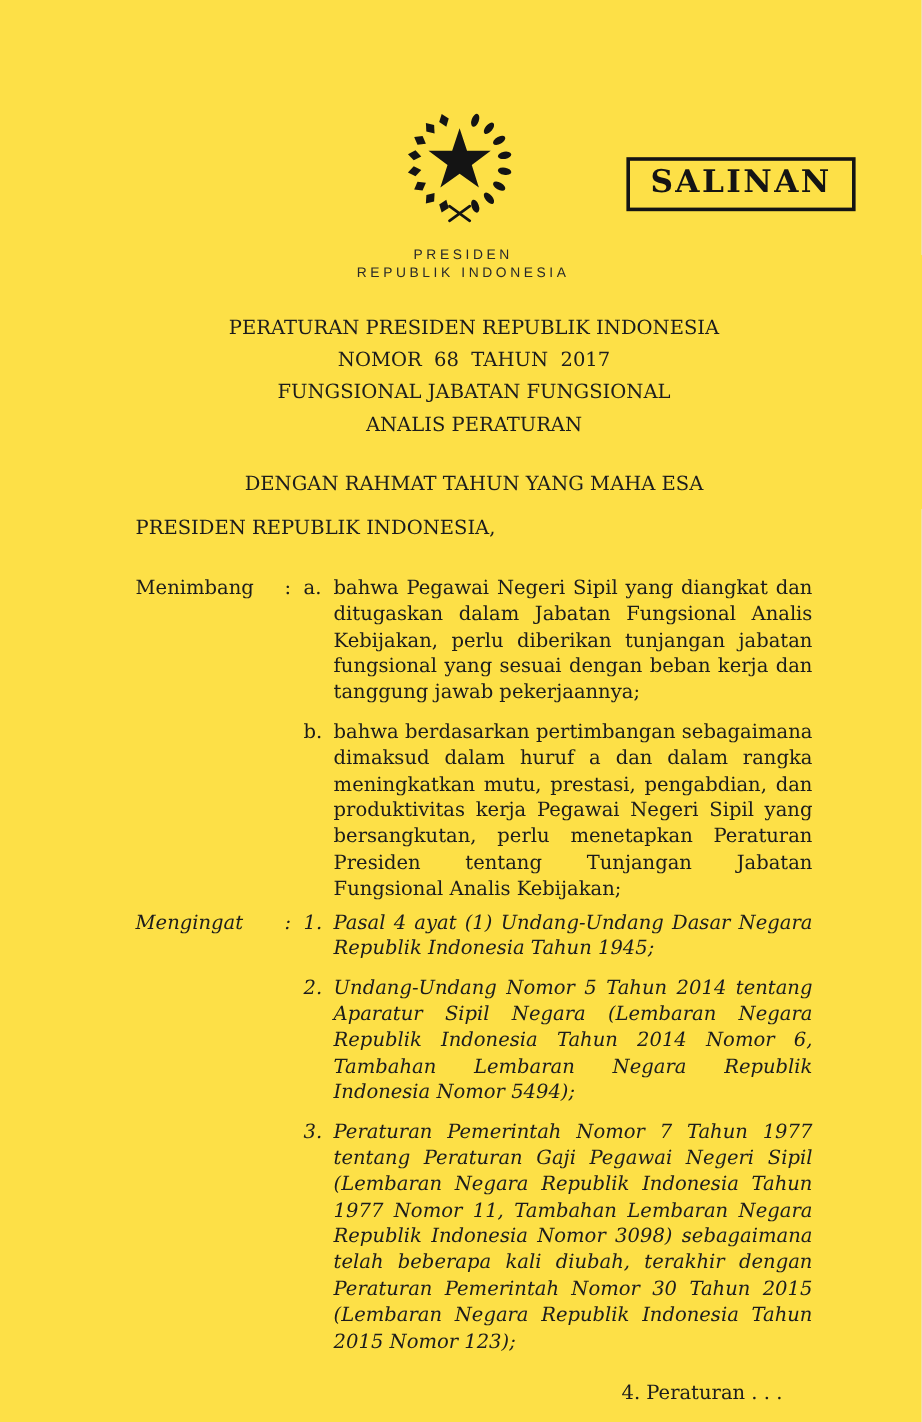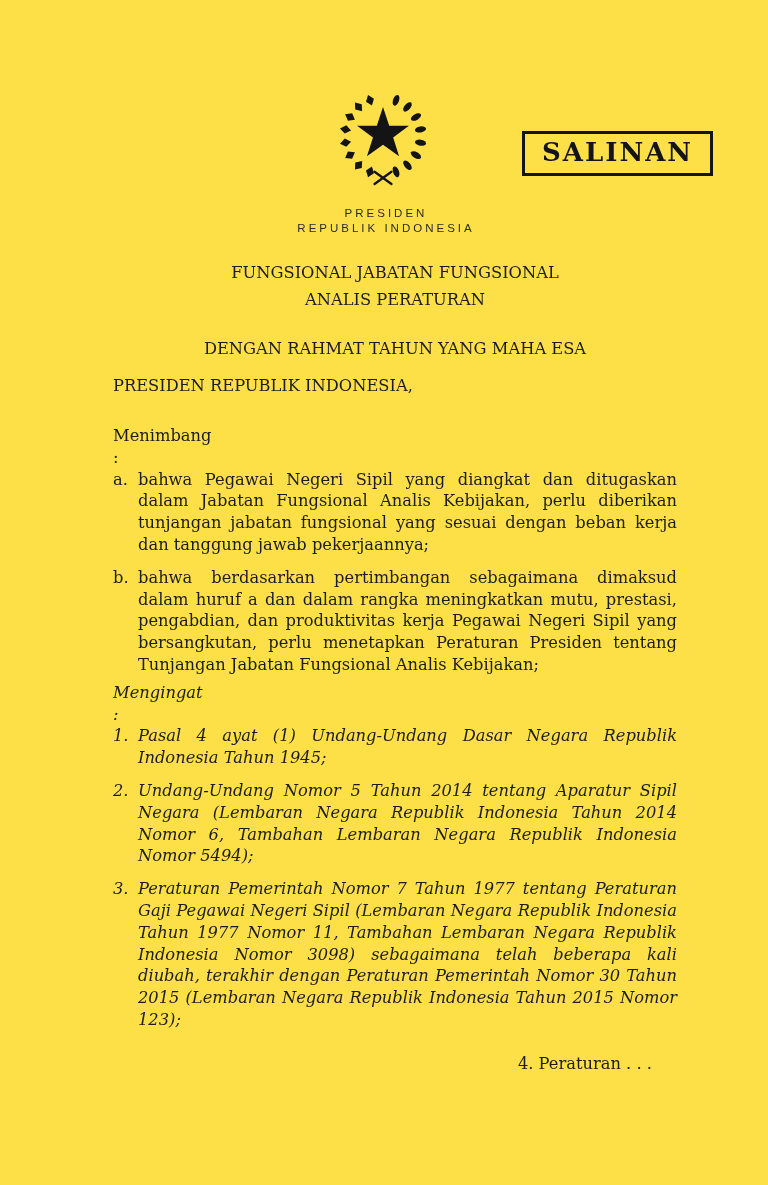--- a/index.html
+++ b/index.html
@@ -60,21 +60,21 @@
     font-size: 16.3px;
     line-height: 21.8px;
   }
 
   .title-block { text-align: center; line-height: 27px; }
   .title-block .t-line { white-space: pre-wrap; }
 
   .invocation { text-align: center; margin-top: 22px; line-height: 27px; }
   .authority  { text-align: left; margin-top: 10px; line-height: 27px; }
 
-  .clause { display: flex; align-items: flex-start; flex-direction: column; }
+  .clause { display: flex; align-items: flex-start; }
   .clause-considering { margin-top: 26px; }
   .clause-recalling   { margin-top: 6px; font-style: italic; }
   .clause-label { width: 124px; flex: none; }
   .clause-colon { width: 16px; flex: none; }
   .clause-items { flex: 1; min-width: 0; }
 
   .item { display: flex; margin-bottom: 11px; }
   .item:last-child { margin-bottom: 0; }
   .item-marker { width: 25px; flex: none; }
   .item-text { flex: 1; text-align: justify; }
@@ -157,20 +157,22 @@
   <div class="stamp-box">SALINAN</div>
 
   <div class="letterhead">
     <div>PRESIDEN</div>
     <div>REPUBLIK INDONESIA</div>
   </div>
 
   <div class="content">
 
     <div class="title-block">
+      <div class="t-line">PERATURAN PRESIDEN REPUBLIK INDONESIA</div>
+      <div class="t-line">NOMOR  68  TAHUN  2017</div>
       <div class="t-line">FUNGSIONAL JABATAN FUNGSIONAL</div>
       <div class="t-line">ANALIS PERATURAN</div>
     </div>
 
     <div class="invocation">DENGAN RAHMAT TAHUN YANG MAHA ESA</div>
     <div class="authority">PRESIDEN REPUBLIK INDONESIA,</div>
 
     <div class="clause clause-considering">
       <div class="clause-label">Menimbang</div>
       <div class="clause-colon">:</div>

